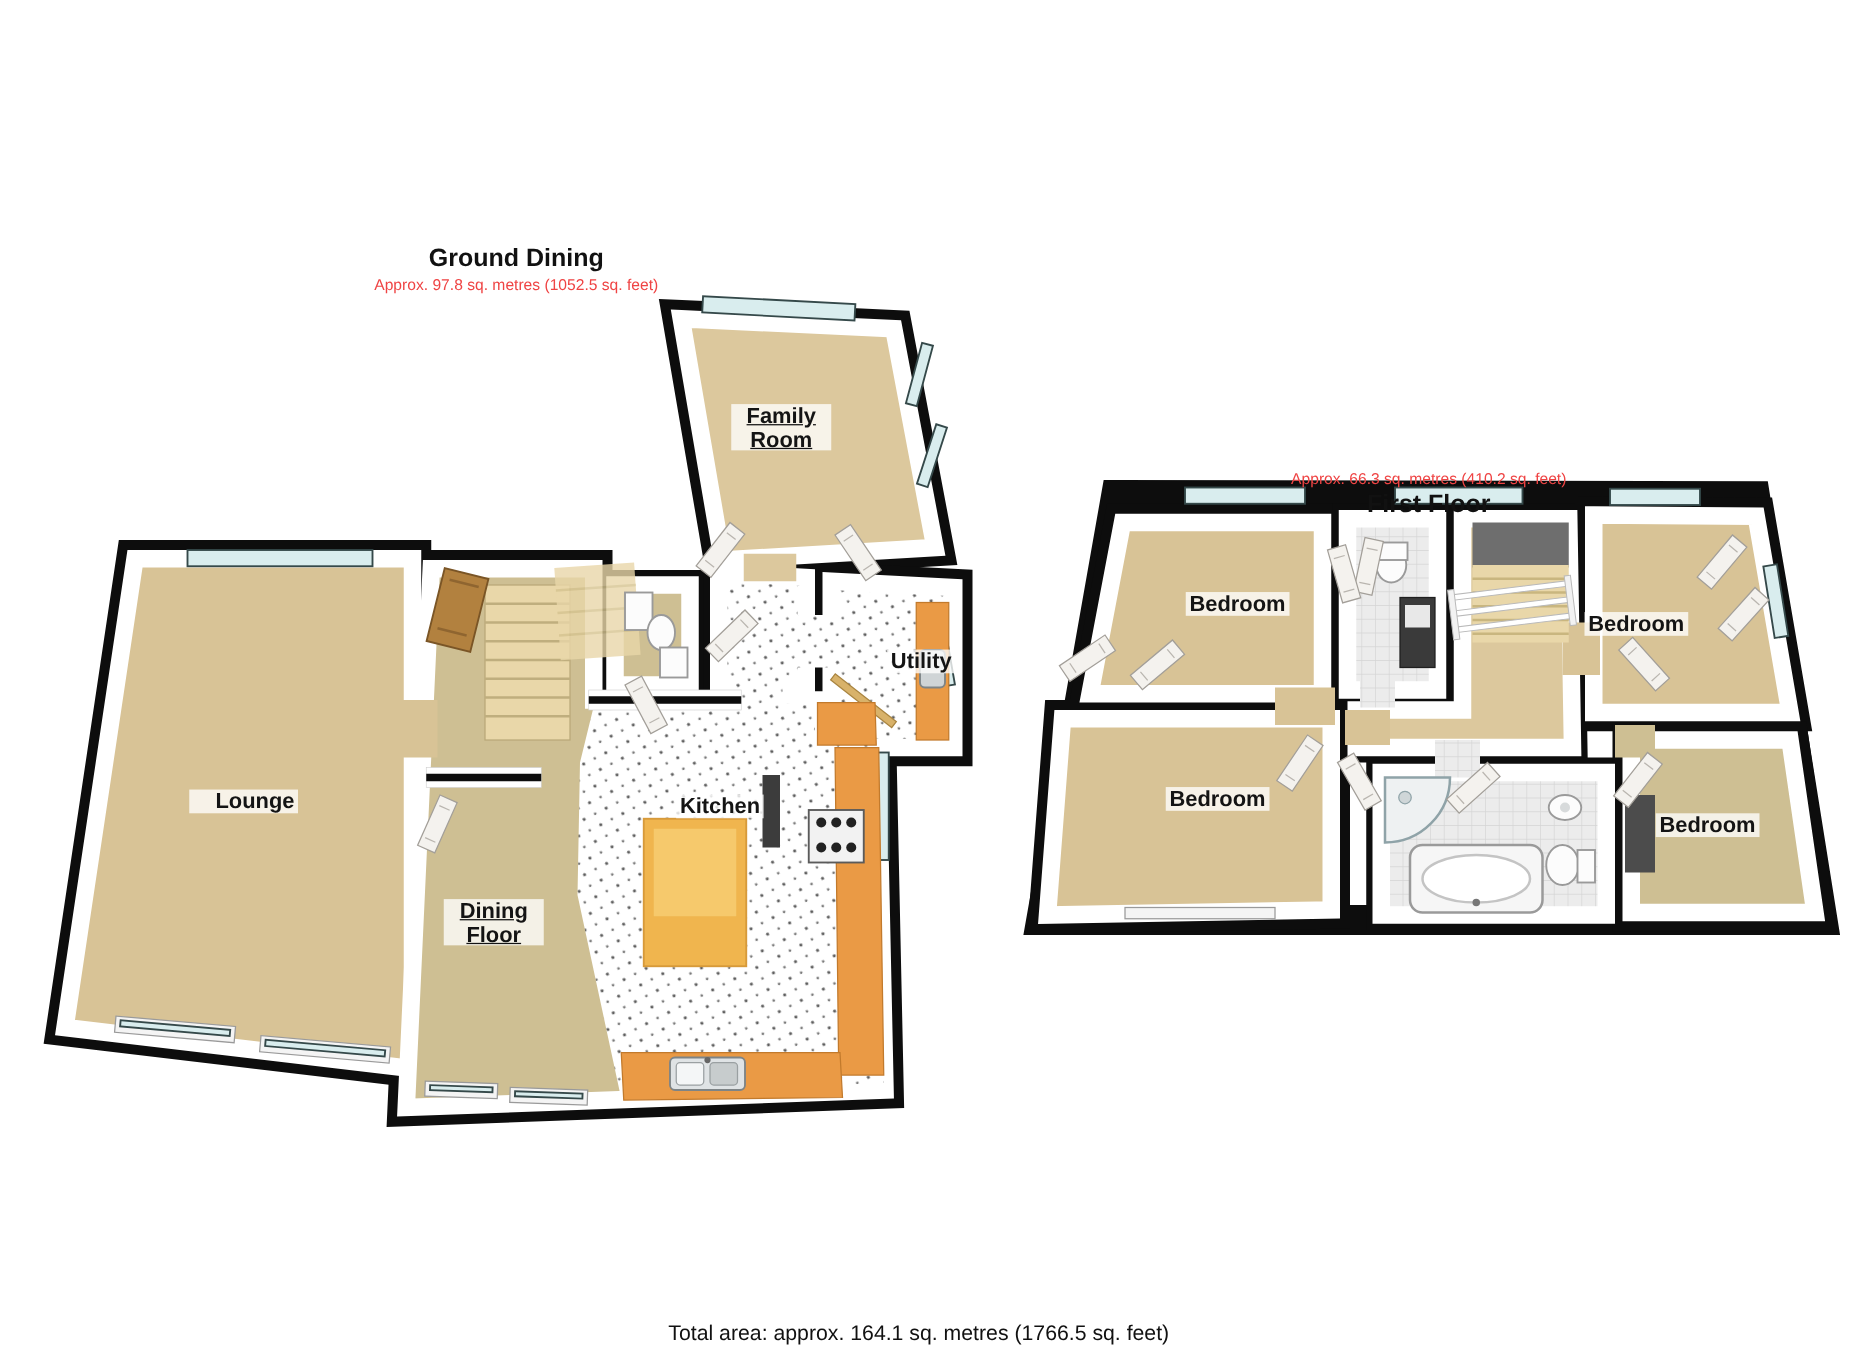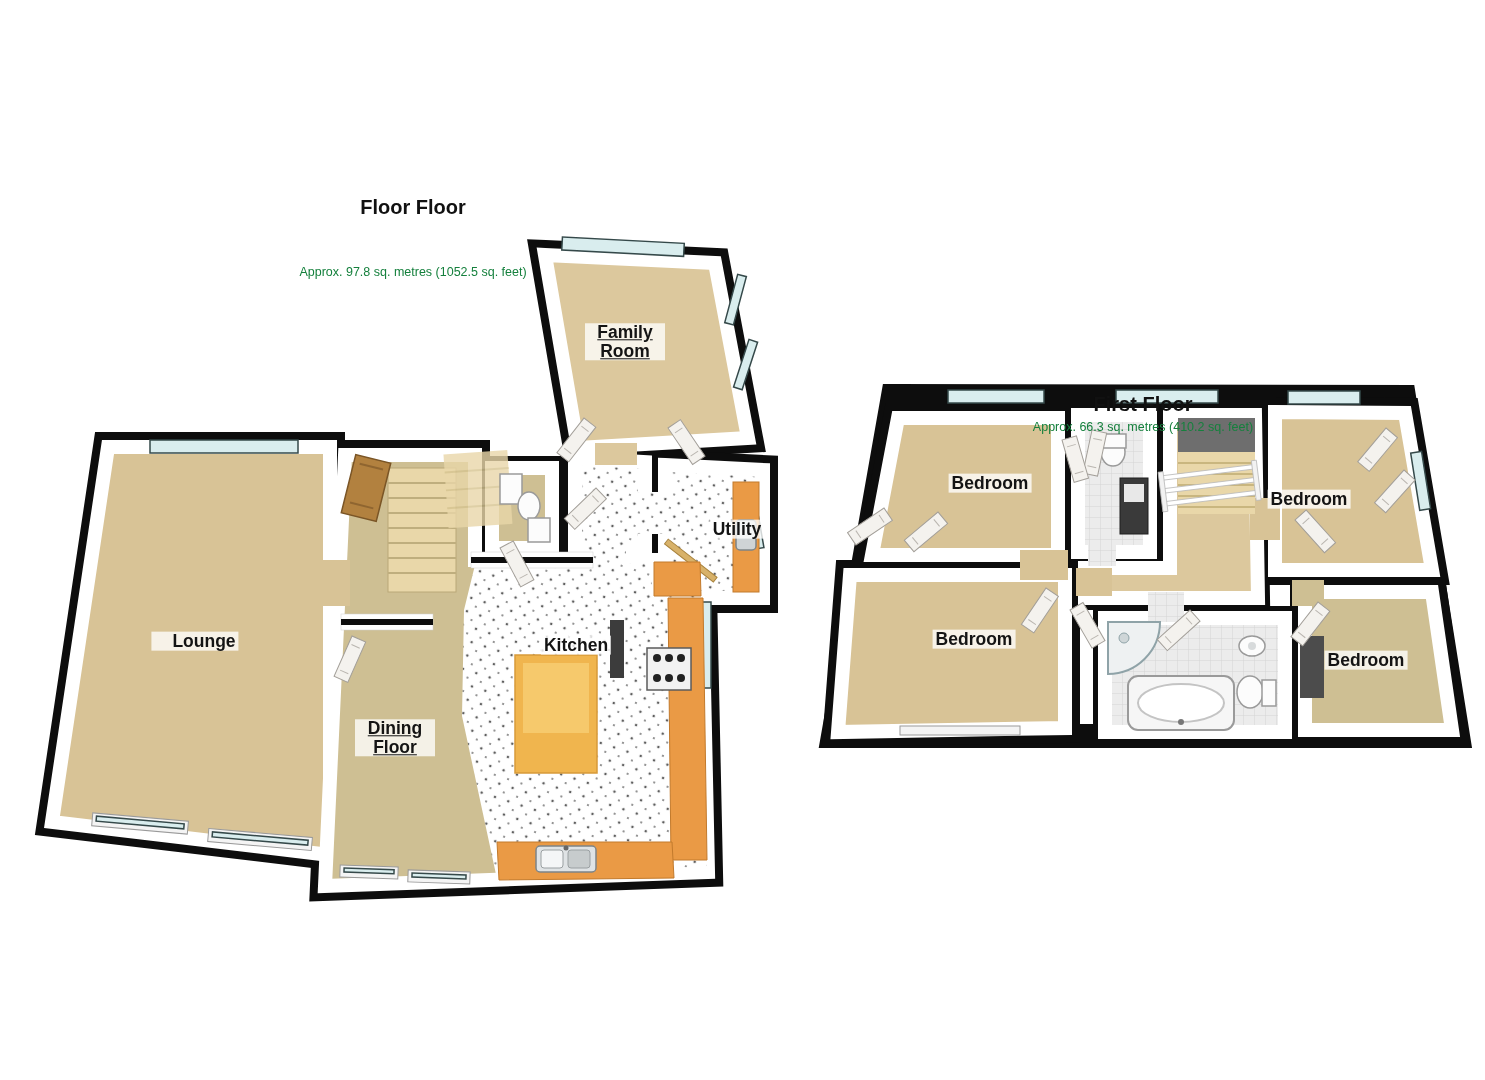--- a/index.html
+++ b/index.html
@@ -1,21 +1,21 @@
 <!DOCTYPE html>
 <html style="--wall: #0d0d0d; --carpet: #d8c396; --carpet_dark: #cebf93; --carpet_warm: #dcc89d; --counter: #ea9a45; --island: #f0b54e; --island_top: #f7cd72; --glass: #d9edee; --stairs: #e9d7a9; --wood: #b2813f; --gray_floor: #e9e9e9; --stairwell: #6e6e6e;"><head>
 <meta charset="utf-8">
 <style>
   html,body{margin:0;padding:0;background:#ffffff;}
   #canvas{position:relative;width:1485px;height:1080px;background:#ffffff;overflow:hidden;
           font-family:"Liberation Sans",sans-serif;}
   #plan-svg{position:absolute;left:0;top:0;}
   .plan-title{position:absolute;transform:translate(-50%,-50%);font-weight:bold;font-size:20px;
               color:#111;white-space:nowrap;}
-  .plan-sub{position:absolute;transform:translate(-50%,-50%);font-size:12.5px;color:#15803d;white-space:nowrap;margin-top:44px;}
+  .plan-sub{position:absolute;transform:translate(-50%,-50%);font-size:12.5px;color:#ef4444;white-space:nowrap;}
   .room-label{position:absolute;transform:translate(-50%,-50%);font-weight:bold;font-size:17.5px;
               line-height:1.07;color:#141414;background:rgba(255,255,255,0.78);padding:0 3px;
               text-align:center;}
   .room-label.wrap{width:74px;text-decoration:underline;}
   .footer-text{position:absolute;transform:translate(-50%,-50%);font-size:17px;color:#111;white-space:nowrap;}
   
   .blk{fill:var(--wall);stroke:var(--wall);stroke-width:30;stroke-linejoin:miter;}
   .blk-thin{fill:var(--wall);stroke:var(--wall);stroke-width:24;stroke-linejoin:miter;}
   .wfloor{stroke:#ffffff;stroke-width:14;stroke-linejoin:miter;}
   .leaf{fill:#f4f2ee;stroke:#a39f99;stroke-width:1;}
@@ -290,30 +290,31 @@
       <use href="#leafg" transform="translate(1295,520) rotate(-42)"></use>
       <use href="#leafg" transform="translate(1062,440) rotate(-16)"></use>
       <use href="#leafg" transform="translate(1046,588) rotate(34)"></use>
       <use href="#leafg" transform="translate(1190,610) rotate(48)"></use>
       <use href="#leafg" transform="translate(1318,602) rotate(38)"></use>
       <use href="#leafg" transform="translate(1070,610) rotate(-30)"></use>
     </g>
   </g>
 </svg>
 
-  <div class="plan-title" style="left:413px;top:207px;">Floor Floor</div>
+  <div class="plan-title" style="left:413px;top:207px;">Ground Dining</div>
   <div class="plan-sub" style="left:413px;top:228px;">Approx. 97.8 sq. metres (1052.5 sq. feet)</div>
 
   <div class="plan-title" style="left:1143px;top:376px;margin-top:28px;">First Floor</div>
   <div class="plan-sub" style="left:1143px;top:383px;">Approx. 66.3 sq. metres (410.2 sq. feet)</div>
 
   <div class="room-label wrap" style="left:625px;top:342px;">Family Room</div>
   <div class="room-label" style="left:195px;top:641px;padding-left:21px;">Lounge</div>
   <div class="room-label" style="left:697px;top:529px;margin-left:40px;">Utility</div>
   <div class="room-label" style="left:576px;top:645px;">Kitchen</div>
   <div class="room-label wrap" style="left:395px;top:738px;">Dining Floor</div>
 
   <div class="room-label" style="left:990px;top:483px;">Bedroom</div>
   <div class="room-label" style="left:1309px;top:499px;">Bedroom</div>
   <div class="room-label" style="left:974px;top:639px;">Bedroom</div>
   <div class="room-label" style="left:1366px;top:660px;">Bedroom</div>
 
+  <div class="footer-text" style="left:735px;top:1067px;">Total area: approx. 164.1 sq. metres (1766.5 sq. feet)</div>
 </div>
 
 </body></html>

